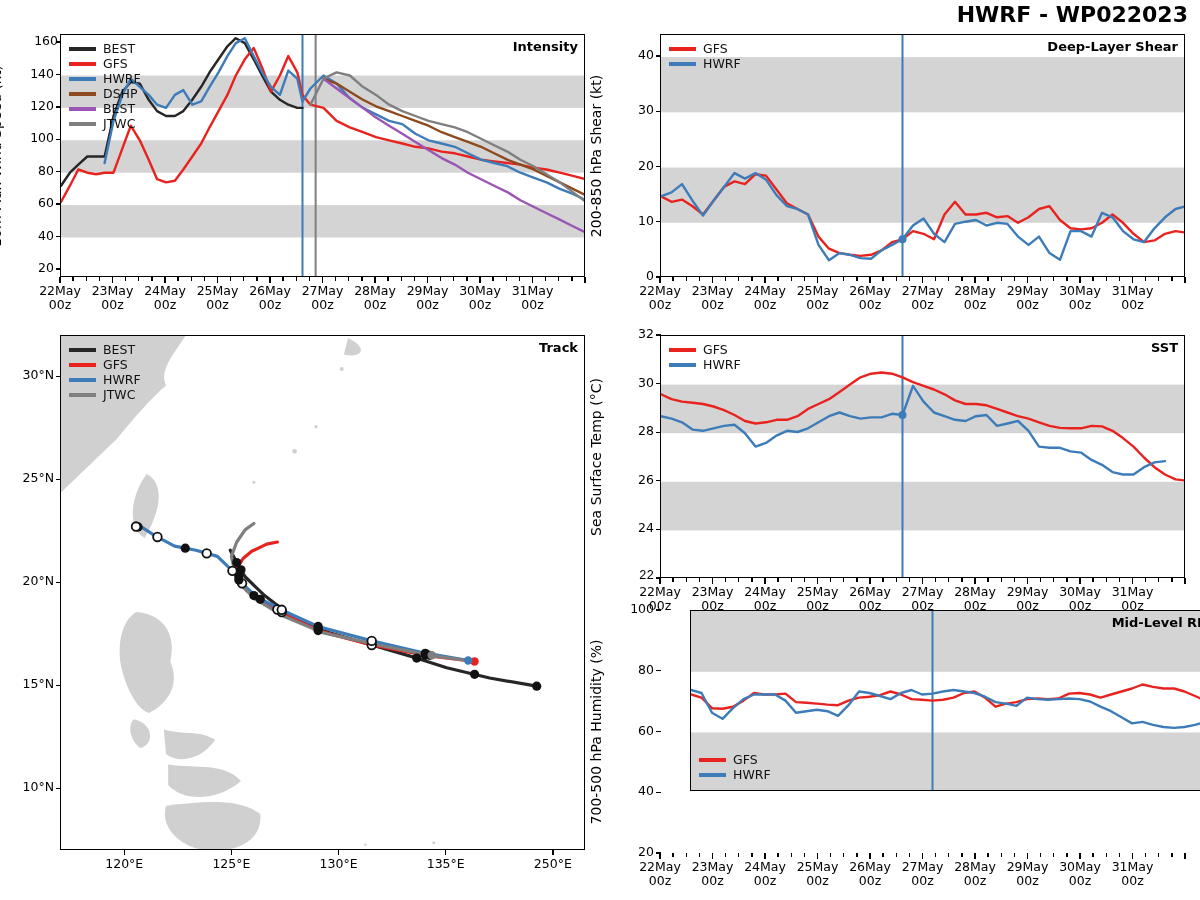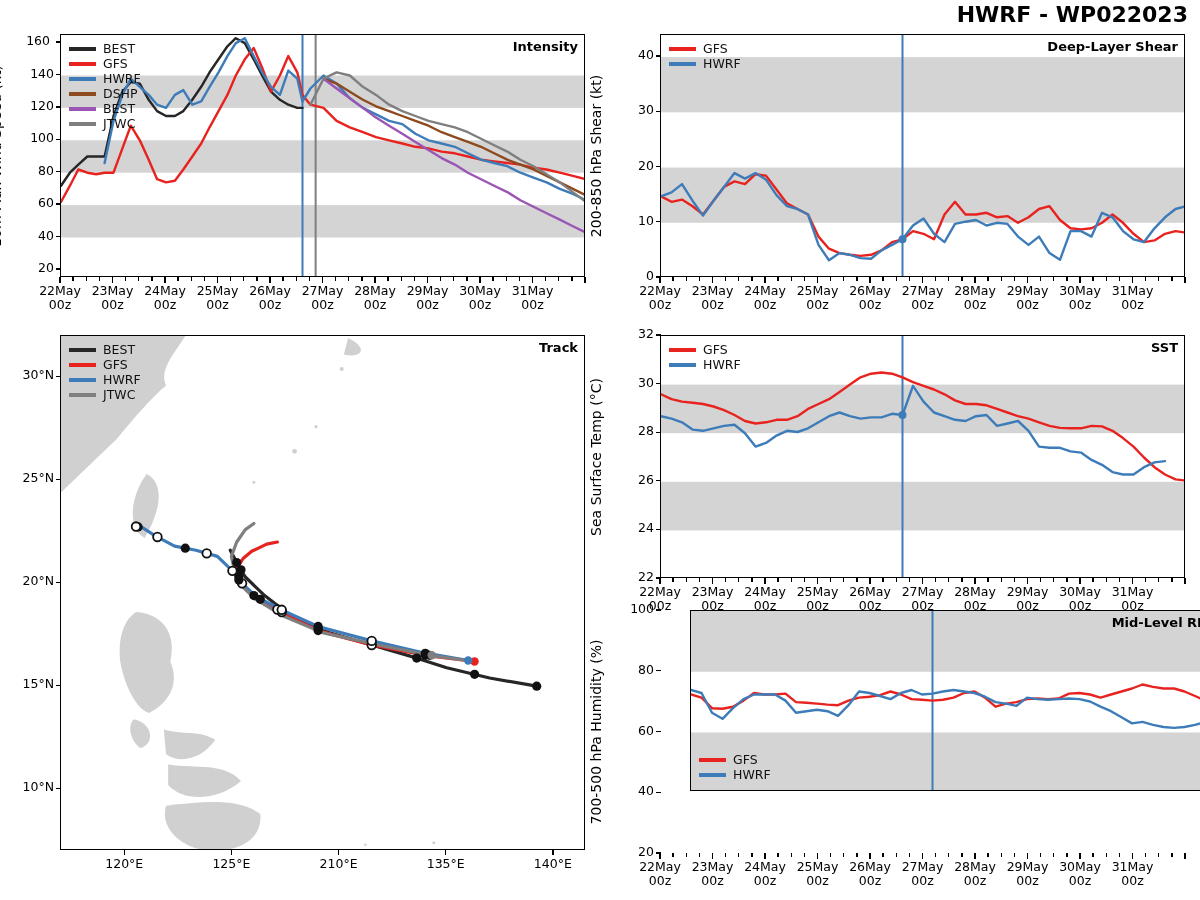--- a/index.html
+++ b/index.html
@@ -77,21 +77,21 @@
       <div class="ytick" style="left: 10px; top: 195.1px; width: 44px;">60</div>
       <div style="position: absolute; background: rgb(0, 0, 0); left: 55.5px; top: 203.4px; width: 5px; height: 1.4px;"></div>
       <div class="ytick" style="left: 10px; top: 162.7px; width: 44px;">80</div>
       <div style="position: absolute; background: rgb(0, 0, 0); left: 55.5px; top: 171px; width: 5px; height: 1.4px;"></div>
       <div class="ytick" style="left: 10px; top: 130.3px; width: 44px;">100</div>
       <div style="position: absolute; background: rgb(0, 0, 0); left: 55.5px; top: 138.6px; width: 5px; height: 1.4px;"></div>
       <div class="ytick" style="left: 10px; top: 97.9px; width: 44px;">120</div>
       <div style="position: absolute; background: rgb(0, 0, 0); left: 55.5px; top: 106.2px; width: 5px; height: 1.4px;"></div>
       <div class="ytick" style="left: 10px; top: 65.5px; width: 44px;">140</div>
       <div style="position: absolute; background: rgb(0, 0, 0); left: 55.5px; top: 73.8px; width: 5px; height: 1.4px;"></div>
-      <div class="ytick" style="left: 6px; top: 33.1px; width: 44px;">160</div>
+      <div class="ytick" style="left: 14px; top: 33.1px; width: 44px;">160</div>
       <div style="position: absolute; background: rgb(0, 0, 0); left: 55.5px; top: 41.4px; width: 5px; height: 1.4px;"></div>
       <div class="xtick" style="left: 25px; top: 284px; width: 70px;">22May<br>00z</div>
       <div class="xtick" style="left: 77.5px; top: 284px; width: 70px;">23May<br>00z</div>
       <div class="xtick" style="left: 130px; top: 284px; width: 70px;">24May<br>00z</div>
       <div class="xtick" style="left: 182.5px; top: 284px; width: 70px;">25May<br>00z</div>
       <div class="xtick" style="left: 235px; top: 284px; width: 70px;">26May<br>00z</div>
       <div class="xtick" style="left: 287.5px; top: 284px; width: 70px;">27May<br>00z</div>
       <div class="xtick" style="left: 340px; top: 284px; width: 70px;">28May<br>00z</div>
       <div class="xtick" style="left: 392.5px; top: 284px; width: 70px;">29May<br>00z</div>
       <div class="xtick" style="left: 445px; top: 284px; width: 70px;">30May<br>00z</div>
@@ -306,25 +306,25 @@
       <div class="ytick" style="left: -2px; top: 573.2px; width: 56px;">20°N</div>
       <div style="position: absolute; background: rgb(0, 0, 0); left: 55.5px; top: 581.5px; width: 5px; height: 1.4px;"></div>
       <div class="ytick" style="left: -2px; top: 470.2px; width: 56px;">25°N</div>
       <div style="position: absolute; background: rgb(0, 0, 0); left: 55.5px; top: 478.5px; width: 5px; height: 1.4px;"></div>
       <div class="ytick" style="left: -2px; top: 367.2px; width: 56px;">30°N</div>
       <div style="position: absolute; background: rgb(0, 0, 0); left: 55.5px; top: 375.5px; width: 5px; height: 1.4px;"></div>
       <div class="xtick" style="left: 84.2857px; top: 857px; width: 80px;">120°E</div>
       <div style="position: absolute; background: rgb(0, 0, 0); left: 123.586px; top: 850px; width: 1.4px; height: 5px;"></div>
       <div class="xtick" style="left: 191.429px; top: 857px; width: 80px;">125°E</div>
       <div style="position: absolute; background: rgb(0, 0, 0); left: 230.729px; top: 850px; width: 1.4px; height: 5px;"></div>
-      <div class="xtick" style="left: 298.571px; top: 857px; width: 80px;">210°E</div>
+      <div class="xtick" style="left: 298.571px; top: 857px; width: 80px;">130°E</div>
       <div style="position: absolute; background: rgb(0, 0, 0); left: 337.871px; top: 850px; width: 1.4px; height: 5px;"></div>
       <div class="xtick" style="left: 405.714px; top: 857px; width: 80px;">135°E</div>
       <div style="position: absolute; background: rgb(0, 0, 0); left: 445.014px; top: 850px; width: 1.4px; height: 5px;"></div>
-      <div class="xtick" style="left: 512.857px; top: 857px; width: 80px;">140°E</div>
+      <div class="xtick" style="left: 512.857px; top: 857px; width: 80px;">250°E</div>
       <div style="position: absolute; background: rgb(0, 0, 0); left: 552.157px; top: 850px; width: 1.4px; height: 5px;"></div>
     </div>
 
   <div class="panel" id="p-sst" style="left: 0px; top: 0px; width: 1200px; height: 900px;">
       <div class="plotbox" style="left: 660px; top: 335px; width: 525px; height: 243px;">
         <svg width="525" height="243" viewBox="0 0 525 243">
           <rect x="0" y="145.8" width="525" height="48.599999999999994" fill="#d4d4d4"></rect>
           <rect x="0" y="48.599999999999994" width="525" height="48.60000000000002" fill="#d4d4d4"></rect>
           <line x1="241.49999999999997" y1="0" x2="241.49999999999997" y2="243" stroke="#3d7cb8" stroke-width="2"></line>
           <polyline fill="none" stroke="#e8231f" stroke-width="2.4" stroke-linejoin="round" stroke-linecap="round" points="0.0,58.3 10.5,63.2 21.0,65.6 31.5,66.8 42.0,68.0 52.5,70.5 63.0,74.1 73.5,79.0 84.0,85.0 94.5,87.5 105.0,86.3 115.5,83.8 126.0,83.8 136.5,80.2 147.0,72.9 157.5,68.0 168.0,63.2 178.5,55.9 189.0,48.6 199.5,41.3 210.0,37.7 220.5,36.5 231.0,37.7 241.5,41.3 252.0,46.2 262.5,49.8 273.0,53.5 283.5,58.3 294.0,64.4 304.5,68.0 315.0,68.0 325.5,69.3 336.0,72.9 346.5,76.5 357.0,80.2 367.5,82.6 378.0,86.3 388.5,89.9 399.0,91.9 409.5,92.3 420.0,92.3 430.5,89.9 441.0,90.4 451.5,94.8 462.0,102.1 472.5,110.6 483.0,121.5 493.5,131.2 504.0,138.5 514.5,143.4 525.0,144.6"></polyline>
@@ -336,21 +336,21 @@
           <div class="row">
             <span class="sw" style="background:#e8231f"></span>
             <span class="lb">GFS</span>
           </div>
           <div class="row">
             <span class="sw" style="background:#3d7cb8"></span>
             <span class="lb">HWRF</span>
           </div>
         </div>
       </div>
-      <div class="ytick" style="left: 610px; top: 569px; width: 44px;">22</div>
+      <div class="ytick" style="left: 610px; top: 569px; width: 44px; font-family: Liberation Mono, monospace;">22</div>
       <div style="position: absolute; background: rgb(0, 0, 0); left: 655.5px; top: 577.3px; width: 5px; height: 1.4px;"></div>
       <div class="ytick" style="left: 610px; top: 520.4px; width: 44px;">24</div>
       <div style="position: absolute; background: rgb(0, 0, 0); left: 655.5px; top: 528.7px; width: 5px; height: 1.4px;"></div>
       <div class="ytick" style="left: 610px; top: 471.8px; width: 44px;">26</div>
       <div style="position: absolute; background: rgb(0, 0, 0); left: 655.5px; top: 480.1px; width: 5px; height: 1.4px;"></div>
       <div class="ytick" style="left: 610px; top: 423.2px; width: 44px;">28</div>
       <div style="position: absolute; background: rgb(0, 0, 0); left: 655.5px; top: 431.5px; width: 5px; height: 1.4px;"></div>
       <div class="ytick" style="left: 610px; top: 374.6px; width: 44px;">30</div>
       <div style="position: absolute; background: rgb(0, 0, 0); left: 655.5px; top: 382.9px; width: 5px; height: 1.4px;"></div>
       <div class="ytick" style="left: 610px; top: 326px; width: 44px;">32</div>

